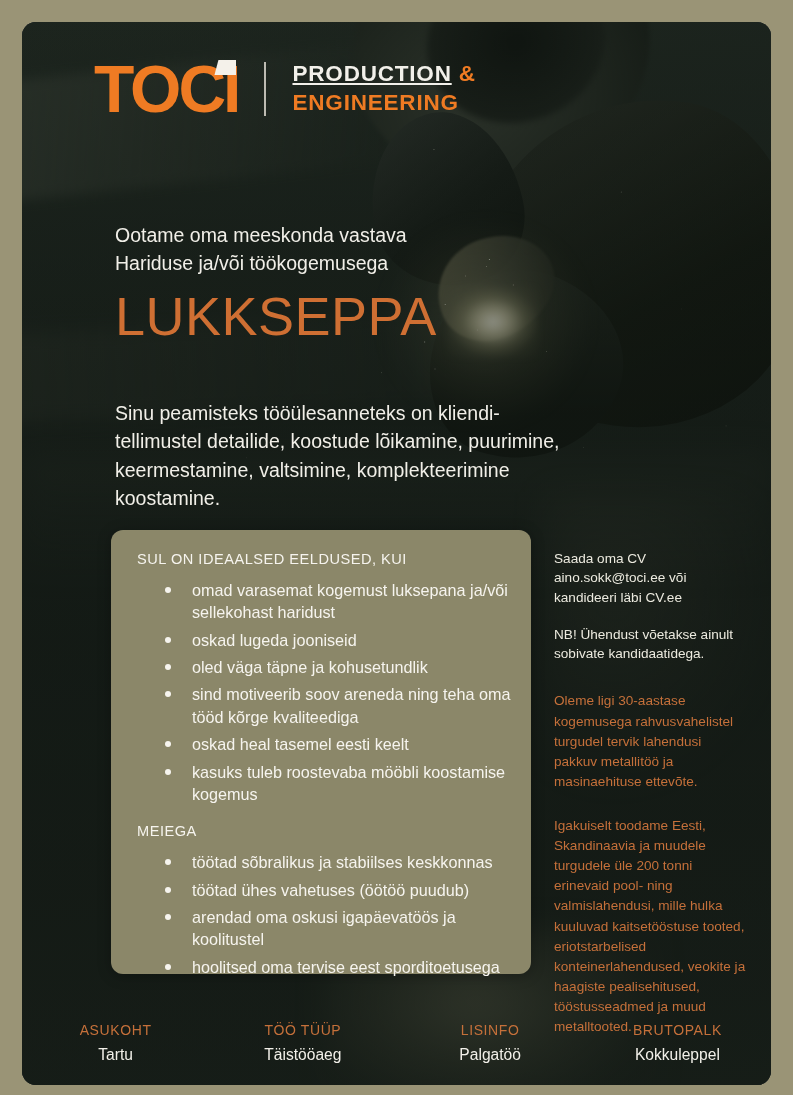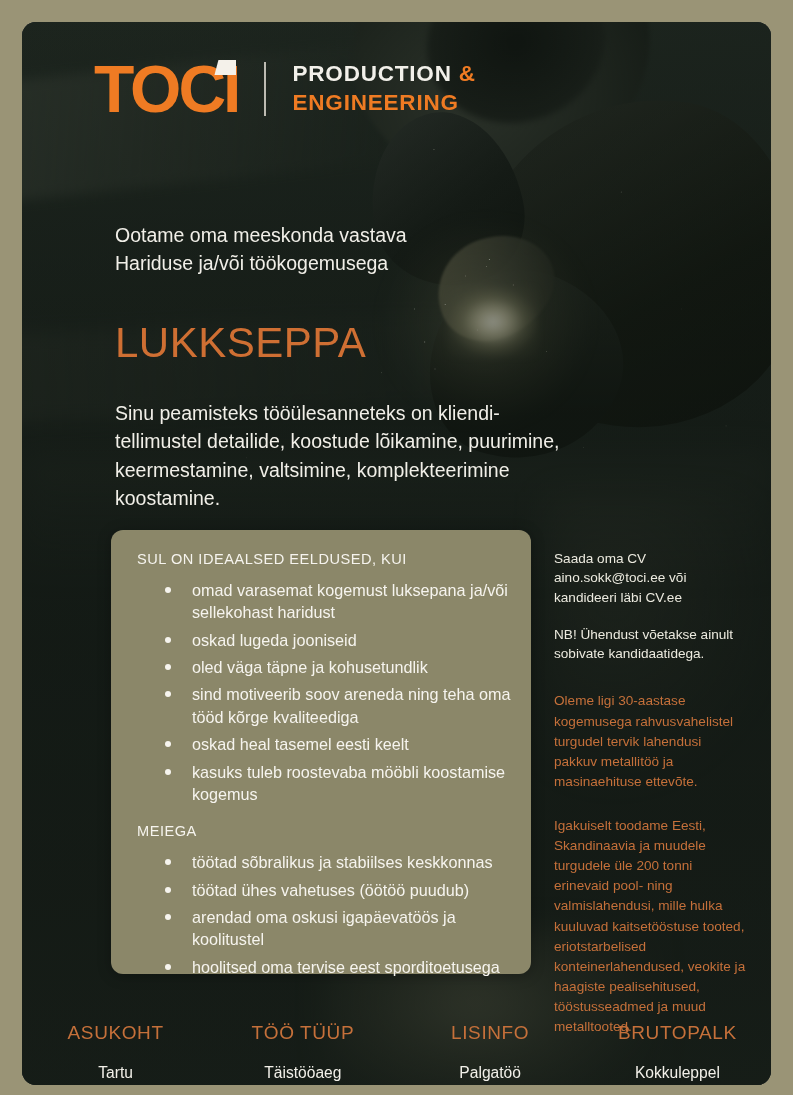--- a/index.html
+++ b/index.html
@@ -246,43 +246,42 @@
     height: 54px;
     background: #d9d6cc;
     opacity: .85;
   }
   .tagline {
     font-size: 22.5px;
     font-weight: bold;
     letter-spacing: .8px;
     line-height: 1.28;
   }
-  .tagline .t-white { color: #f2f0ea; }
+  .tagline .t-white { color: #f2f0ea; text-decoration: underline; }
   .tagline .t-orange { color: #ef7b23; }
 
   
   .intro {
     position: absolute;
     left: 93px;
     top: 200px;
     width: 440px;
     color: #f1efe8;
     font-size: 19.5px;
     line-height: 1.42;
   }
 
   .job-title {
     position: absolute;
     left: 93px;
     top: 267px;
     color: #cf6f33;
-    font-size: 42px;
+    font-size: 54px;
     letter-spacing: .5px;
     line-height: 1;
-    margin-top: 33px;
   }
 
   .summary {
     position: absolute;
     left: 93px;
     top: 377px;
     width: 450px;
     color: #f1efe8;
     font-size: 19.5px;
     line-height: 1.45;
@@ -362,23 +361,23 @@
     right: 0;
     top: 1000px;
     display: flex;
   }
   .fcol {
     flex: 1;
     text-align: center;
   }
   .fcol .flabel {
     color: #c5703a;
-    font-size: 19px;
+    font-size: 14px;
     letter-spacing: .6px;
-    margin-bottom: 20px;
+    margin-bottom: 8px;
   }
   .fcol .fvalue {
     color: #f2f0e9;
     font-size: 15.6px;
   }
 </style>
 </head>
 <body>
 
 <div class="poster">

